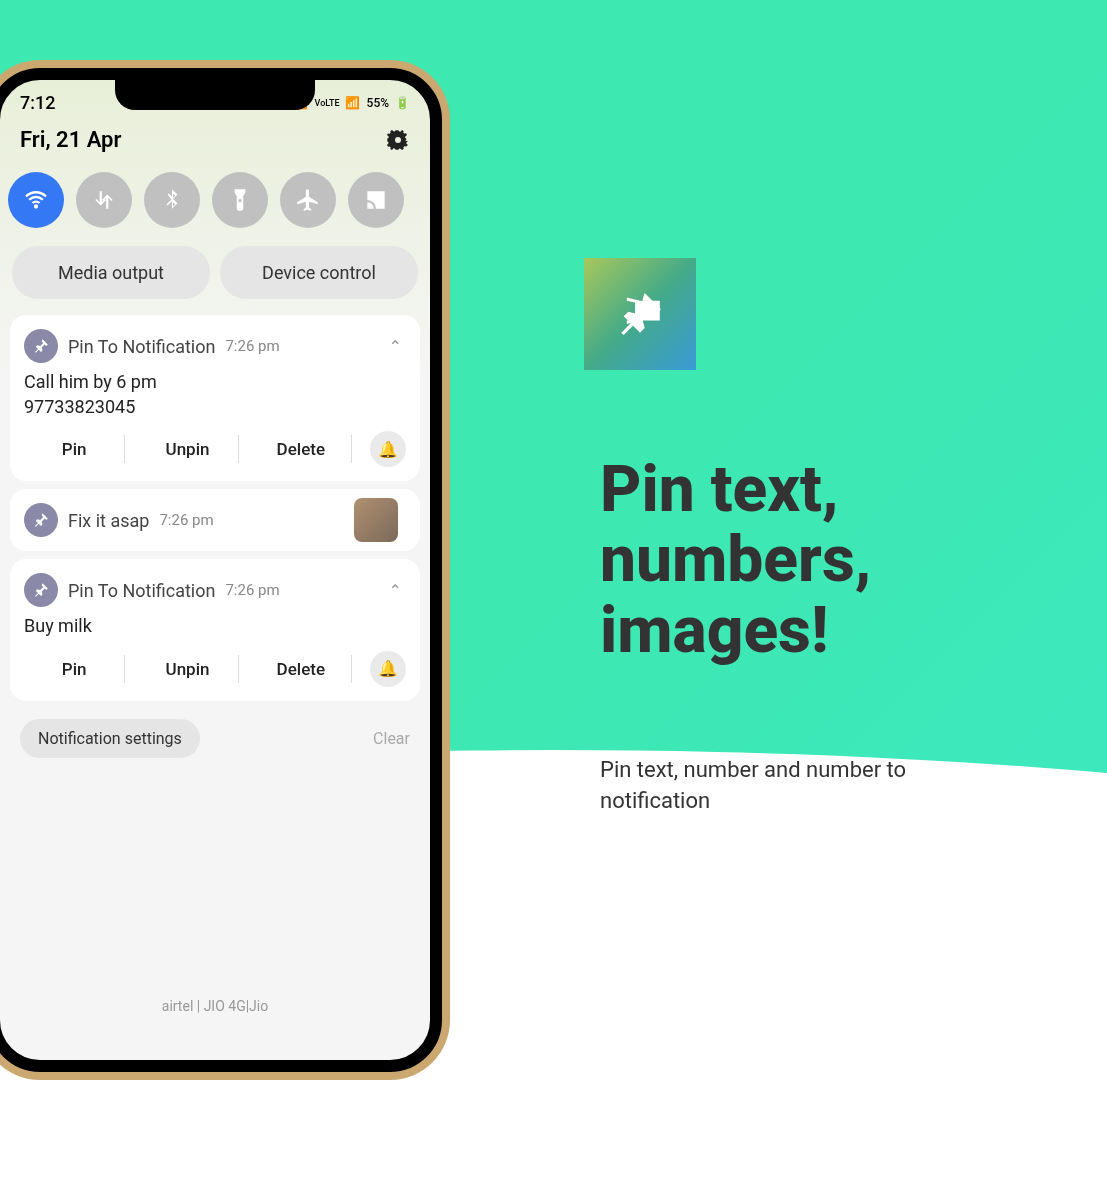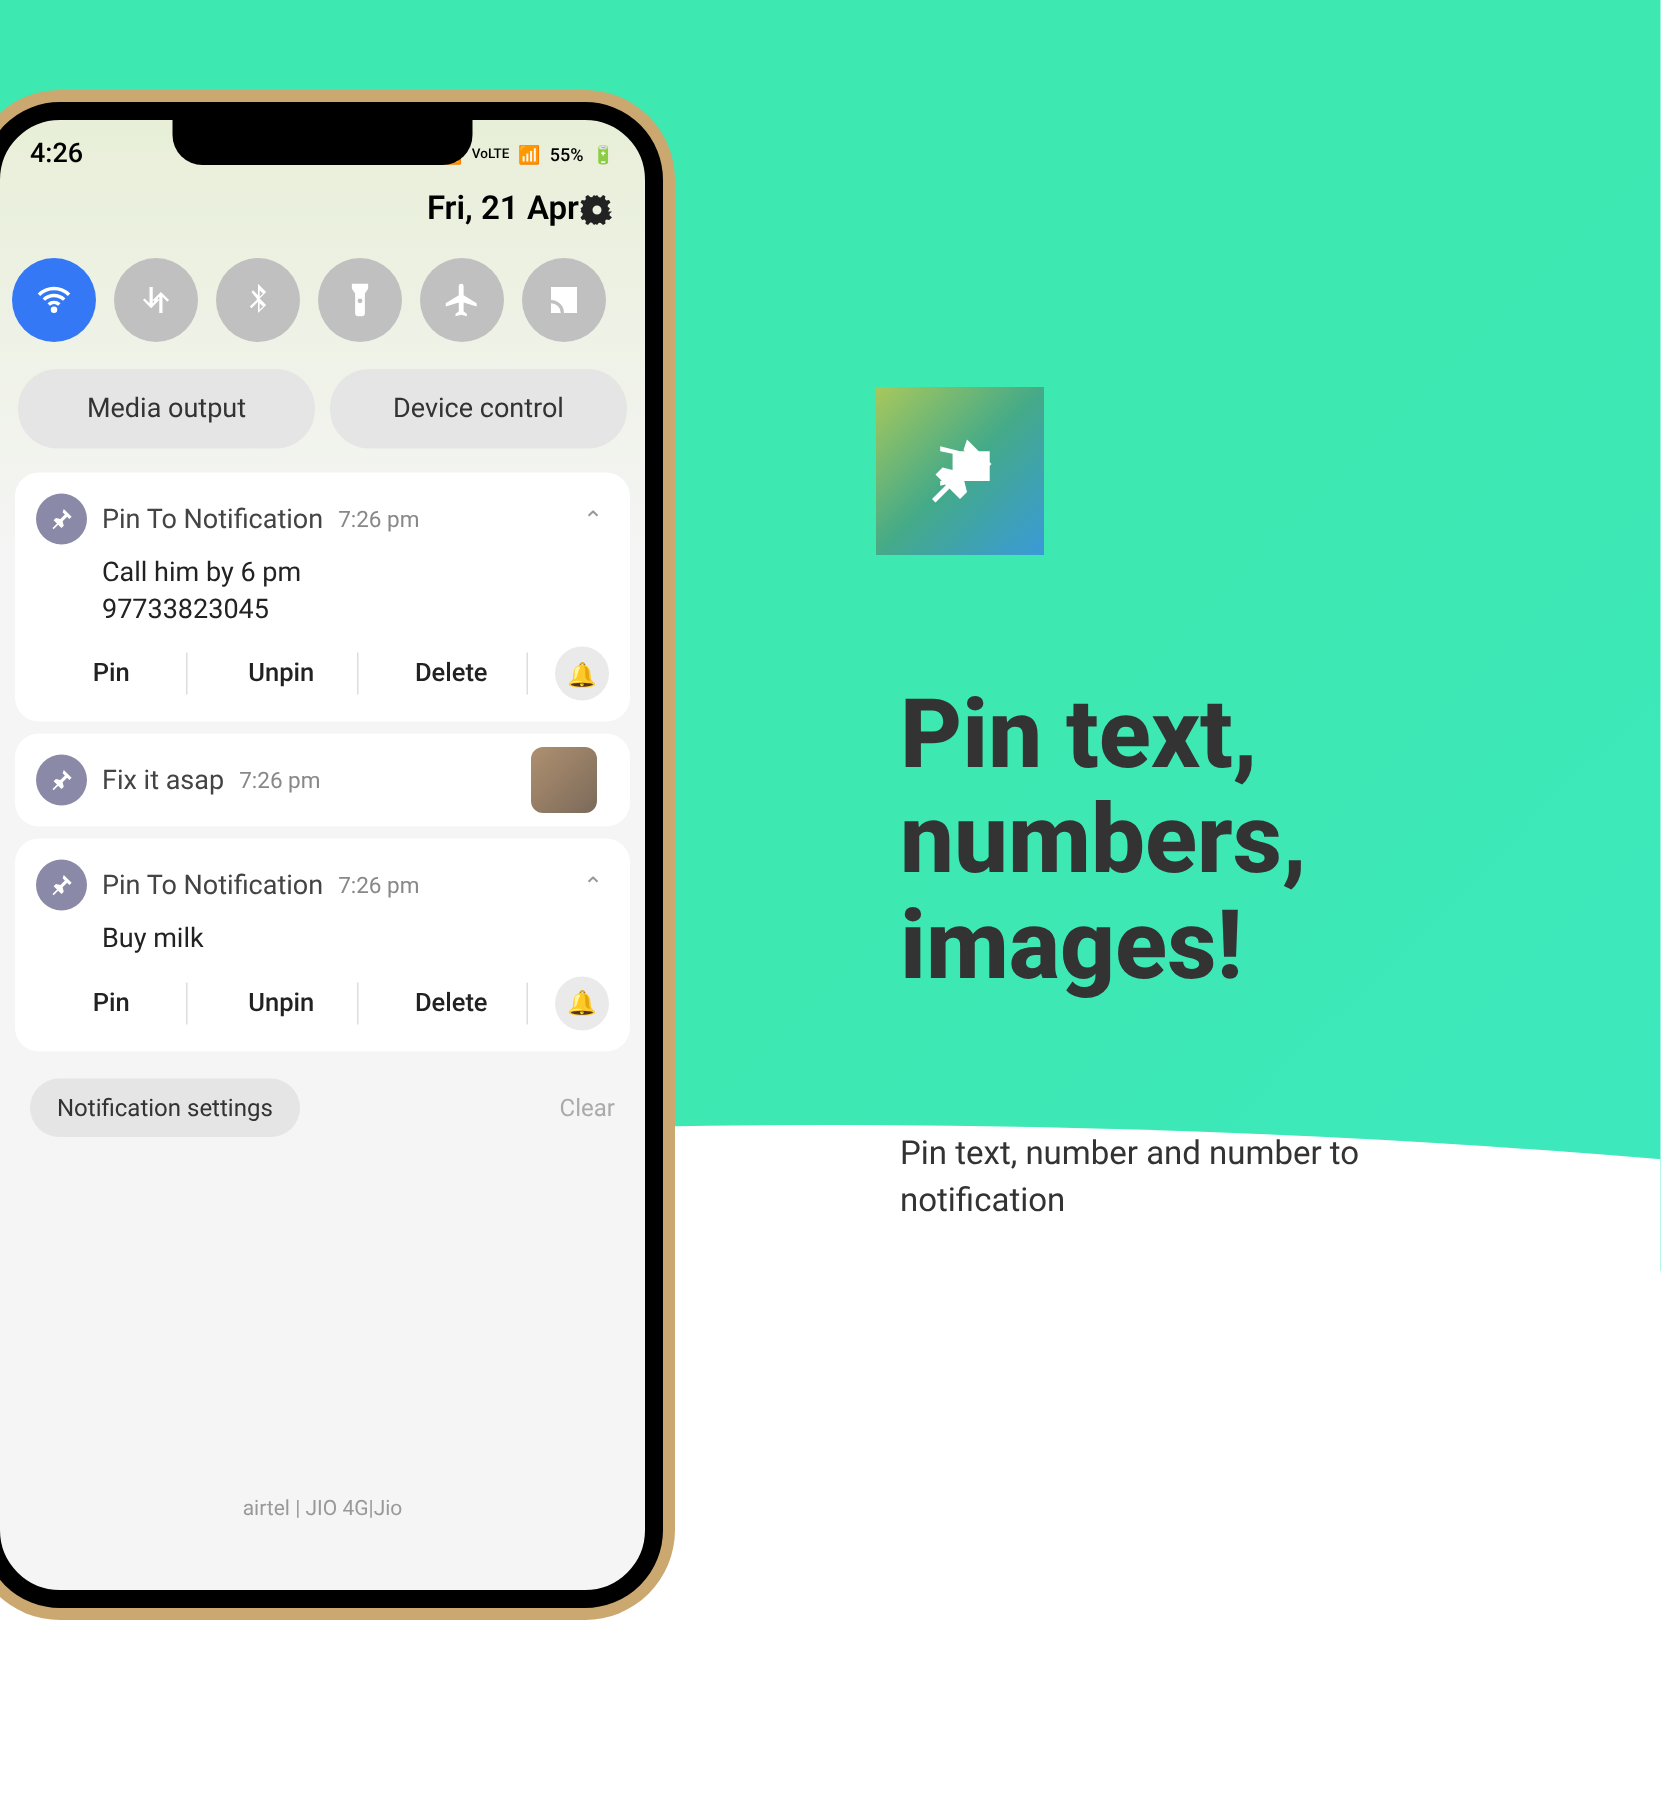--- a/index.html
+++ b/index.html
@@ -30,21 +30,21 @@
   position: absolute; top: 0; left: 50%; transform: translateX(-50%);
   width: 200px; height: 30px; background: #000;
   border-bottom-left-radius: 20px; border-bottom-right-radius: 20px;
 }
 .status-bar {
   display: flex; justify-content: space-between; align-items: center;
   padding: 12px 20px 4px; font-size: 18px; font-weight: 500;
 }
 .status-right { display: flex; align-items: center; gap: 6px; font-size: 12px; }
 .date-row {
-  display: flex; justify-content: flex-end; align-items: center;
+  display: flex; justify-content: space-between; align-items: center;
   padding: 10px 20px; font-size: 22px; font-weight: 600;
 }
 .gear-icon { width: 24px; height: 24px; position: relative; }
 .gear-icon svg { width: 100%; height: 100%; }
 .qs-row { display: flex; gap: 12px; padding: 10px 8px; }
 .qs-tile {
   width: 56px; height: 56px; border-radius: 50%; background: #c0c0c0;
   display: flex; align-items: center; justify-content: center;
 }
 .qs-tile.active { background: #3478f6; }
@@ -59,21 +59,21 @@
   background: #fff; border-radius: 16px; margin: 8px 10px; padding: 14px 14px;
 }
 .card-head { display: flex; align-items: center; gap: 10px; position: relative; }
 .app-icon {
   width: 34px; height: 34px; border-radius: 50%; background: #8a8aa8;
   display: flex; align-items: center; justify-content: center;
 }
 .app-name { font-size: 18px; color: #444; }
 .time { font-size: 15px; color: #888; }
 .expand { position: absolute; right: 4px; color: #999; }
-.card-body { margin-left: 44px; margin-top: 6px; }
+.card-body { margin-top: 6px; }
 .body-line { font-size: 18px; color: #222; line-height: 1.4; }
 .actions { display: flex; align-items: center; margin-top: 12px; gap: 12px; }
 .action {
   flex: 1; text-align: center; font-size: 17px; font-weight: 500; color: #222;
   border-right: 1px solid #ddd; padding: 4px 0;
 }
 .action:last-of-type { border-right: none; }
 .bubble {
   width: 36px; height: 36px; border-radius: 50%; background: #eaeaea;
   display: flex; align-items: center; justify-content: center; margin-left: 6px;
@@ -118,21 +118,21 @@
 numbers,
 images!</div>
 </div>
 <div class="subhead">Pin text, number and number to notification</div>
 
 <div class="phone">
   <div class="phone-inner">
     <div class="notch"></div>
 
     <div class="status-bar">
-      <span>4:26</span>
+      <span>7:12</span>
       <span class="status-right">
         <span>📶</span>
         <span style="font-size:9px;">VoLTE</span>
         <span>📶</span>
         <span>55%</span>
         <span>🔋</span>
       </span>
     </div>
 
     <div class="date-row">

